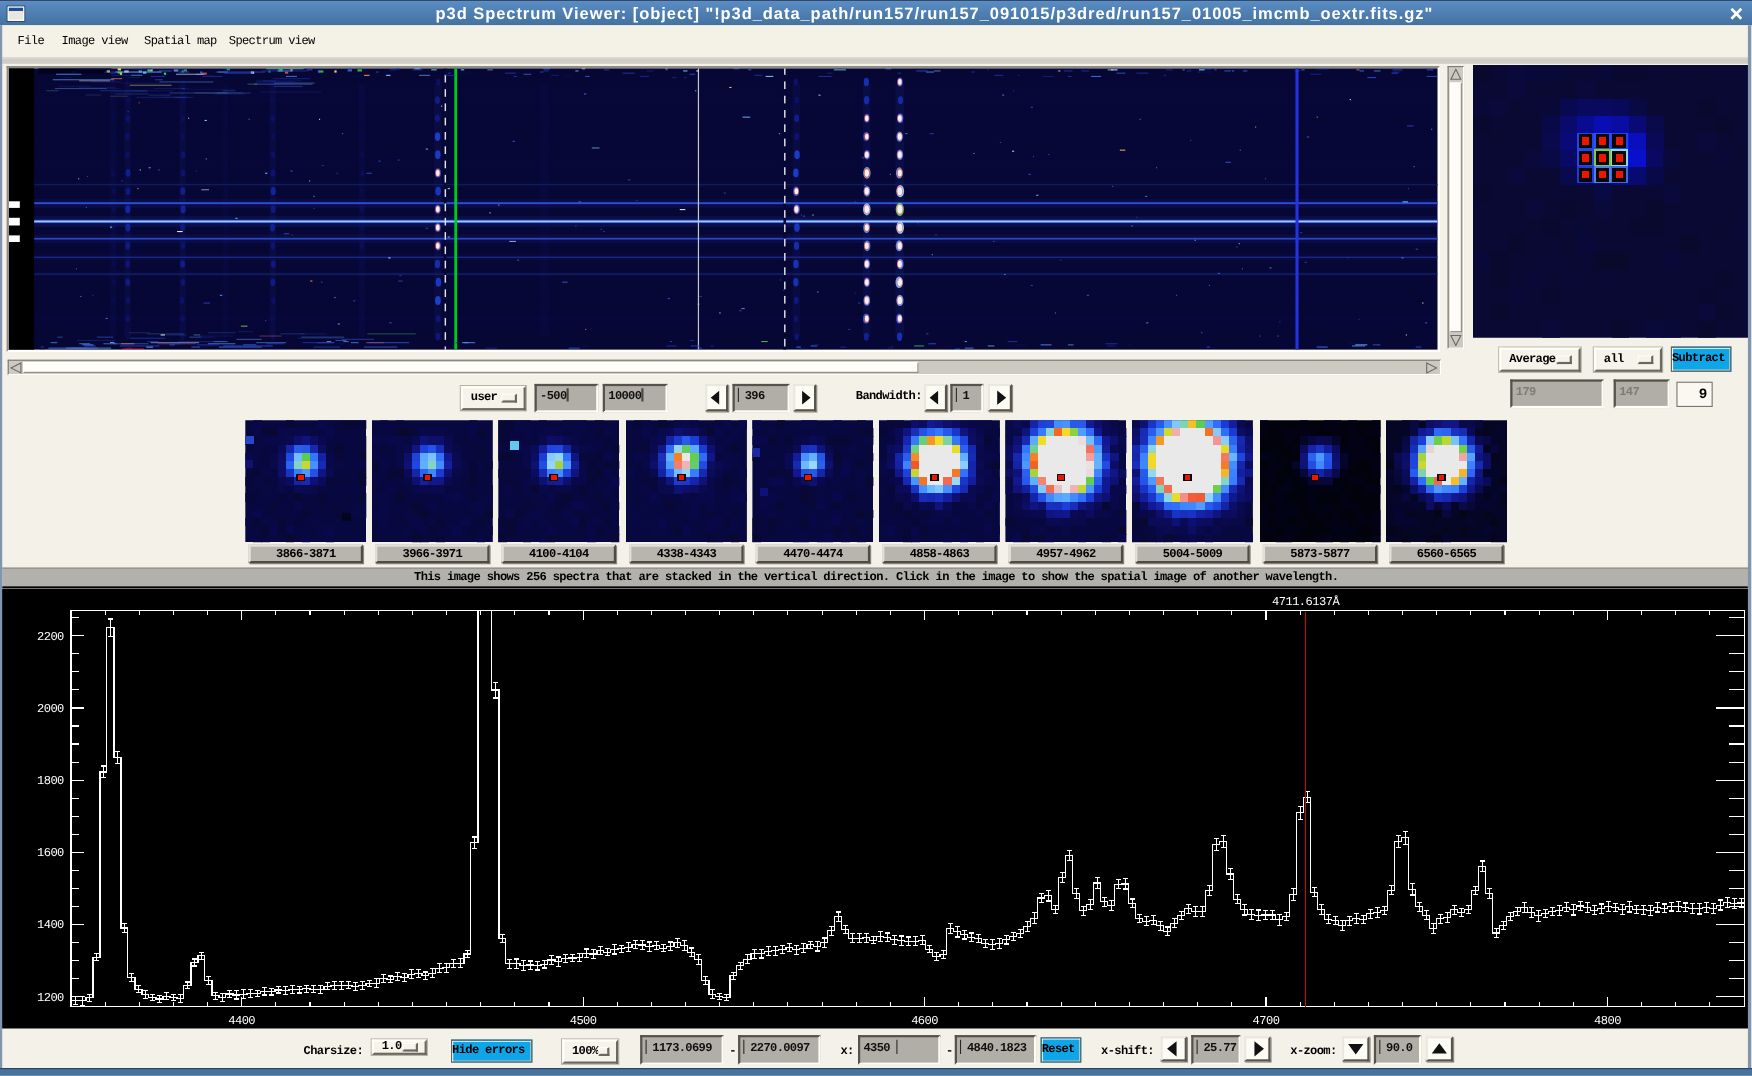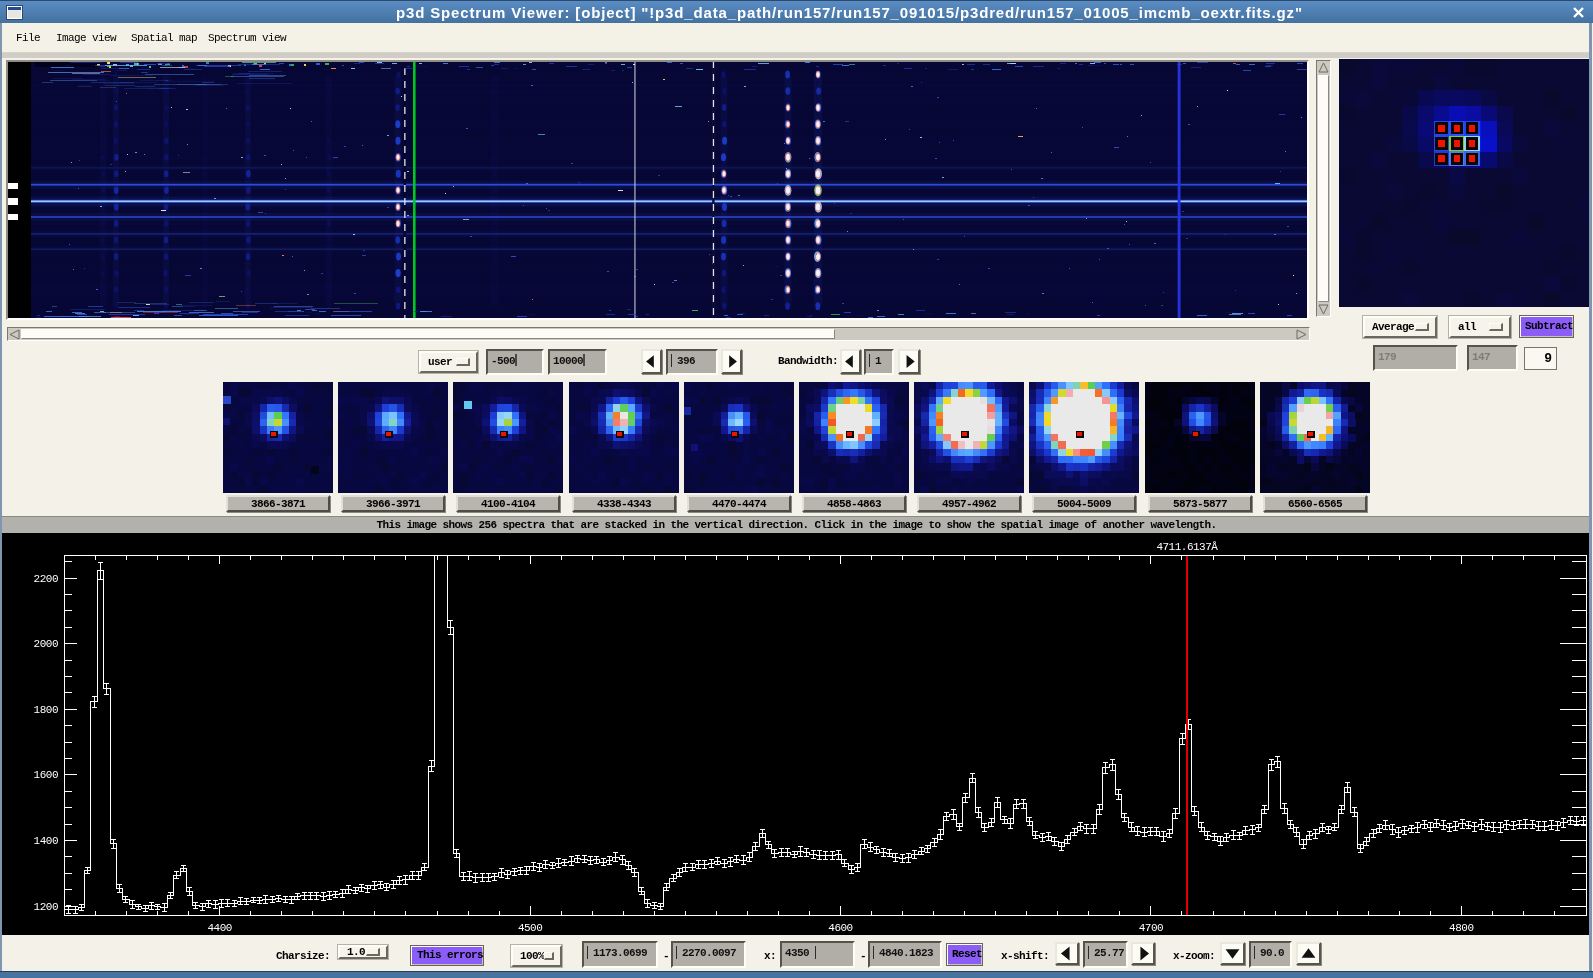--- a/index.html
+++ b/index.html
@@ -6,21 +6,21 @@
 .abs{position:absolute}
 #title{position:absolute;left:0;top:0;width:1593px;height:23px;background:linear-gradient(#5a8cc4,#44729f);border-top:1px solid #2c4a6b}
 #title .txt{position:absolute;left:396px;top:3px;color:#fff;font:bold 15px "Liberation Sans",sans-serif;letter-spacing:0.85px;white-space:nowrap}
 #menubar{position:absolute;left:2px;top:23px;width:1589px;height:30px;background:#f4f1e6;border-bottom:1px solid #d6d4ca}
 #menubar span{position:absolute;top:9px;font-size:11px;font-weight:normal;color:#000;letter-spacing:-0.6px}
 .fld{position:absolute;background:#b0aea6;border-top:2px solid #55534b;border-left:2px solid #55534b;border-bottom:2px solid #fffdf5;border-right:2px solid #fffdf5;font-size:11px;font-weight:bold;letter-spacing:-0.6px;color:#111;line-height:21px;white-space:nowrap;overflow:hidden}
 .cur{display:inline-block;width:2px;height:12px;background:#4a4842;vertical-align:-2px;margin-right:1px}
 .abtn{position:absolute;background:#fdfcf4;border-top:2px solid #e9e7df;border-left:2px solid #e9e7df;border-bottom:2px solid #57554d;border-right:2px solid #57554d;box-shadow:1px 1px 0 #8a887f;display:flex;align-items:center;justify-content:center}
 .opt{position:absolute;background:#f6f4ea;border-top:2px solid #fffef6;border-left:2px solid #fffef6;border-bottom:2px solid #6a685f;border-right:2px solid #6a685f;box-shadow:0 0 0 1px #b5b3a9;font-size:11px;font-weight:bold;letter-spacing:-0.6px;display:flex;align-items:center;justify-content:space-between;padding:0 6px 0 7px}
 .opt .bar{display:inline-block;width:14px;height:8px;margin-bottom:1px;background:#f6f4ea;border-top:1px solid #fffef6;border-left:1px solid #fffef6;border-bottom:2px solid #6a685f;border-right:2px solid #6a685f}
-.pbtn{position:absolute;background:#8b5cf6;border:1px solid #66645c;box-shadow:inset 1px 1px 0 #fff,inset -1px -1px 0 #c6c4ba;font-size:11px;font-weight:bold;letter-spacing:-0.6px;text-align:right;color:#000;white-space:nowrap}
+.pbtn{position:absolute;background:#0ea5e9;border:1px solid #66645c;box-shadow:inset 1px 1px 0 #fff,inset -1px -1px 0 #c6c4ba;font-size:11px;font-weight:bold;letter-spacing:-0.6px;text-align:left;color:#000;white-space:nowrap}
 .gbtn{position:absolute;background:#b7b5ad;border-top:2px solid #e2e0d8;border-left:2px solid #e2e0d8;border-bottom:2px solid #4e4c44;border-right:2px solid #4e4c44;box-shadow:1px 1px 0 #8a887f;font-size:11px;font-weight:bold;letter-spacing:-0.6px;text-align:center;color:#000}
 .lbl{position:absolute;font-size:11px;font-weight:bold;letter-spacing:-0.6px;color:#000;white-space:nowrap}
 #infobar{position:absolute;left:2px;top:516px;width:1589px;height:17px;background:#b3b1ab;border-top:1px solid #8b8983;font-size:11px;font-weight:bold;letter-spacing:-0.6px;text-align:center;line-height:16px;color:#000}
 .trough{position:absolute;background:#ccc9c1;border-top:1px solid #7b796f;border-left:1px solid #7b796f;border-bottom:1px solid #fff;border-right:1px solid #fff}
 .sthumb{position:absolute;background:#fdfcf6;border:1px solid #8a887f;border-top-color:#fff;border-left-color:#fff}
 .sarr{position:absolute;display:flex;align-items:center;justify-content:center}
 #winborder{position:absolute;left:0;top:971px;width:1593px;height:7px;background:#49739f;border-top:1px solid #23405e}
 .vline{position:absolute;width:2px;background:#8096b0}
 </style></head><body>
 <div id="root">
@@ -2581,21 +2581,21 @@
         <text x="219.7" y="396" fill="#fff" font-size="11" text-anchor="middle" font-family="Liberation Mono, monospace" letter-spacing="-0.5">4400</text>
         <text x="530.1" y="396" fill="#fff" font-size="11" text-anchor="middle" font-family="Liberation Mono, monospace" letter-spacing="-0.5">4500</text>
         <text x="840.5" y="396" fill="#fff" font-size="11" text-anchor="middle" font-family="Liberation Mono, monospace" letter-spacing="-0.5">4600</text>
         <text x="1150.9" y="396" fill="#fff" font-size="11" text-anchor="middle" font-family="Liberation Mono, monospace" letter-spacing="-0.5">4700</text>
         <text x="1461.3" y="396" fill="#fff" font-size="11" text-anchor="middle" font-family="Liberation Mono, monospace" letter-spacing="-0.5">4800</text>
         <rect x="1186.1" y="21.0" width="1.6" height="359.0" fill="#e00000"></rect>
         <text x="1186.9" y="15" fill="#fff" font-size="11" text-anchor="middle" font-family="Liberation Mono, monospace" letter-spacing="-0.5">4711.6137Å</text>
       </svg></div><div class="lbl" style="left:276px;top:950px">Charsize:</div><div class="opt" style="left:338px;top:945px;width:50px;height:14px">
       <span>1.0</span>
       <span class="bar"></span>
-    </div><div class="pbtn" style="left:410px;top:945px;width:74px;height:21px;line-height:19px">This errors</div><div class="opt" style="left:511px;top:945px;width:51px;height:22px">
+    </div><div class="pbtn" style="left:410px;top:945px;width:74px;height:21px;line-height:19px">Hide errors</div><div class="opt" style="left:511px;top:945px;width:51px;height:22px">
       <span>100%</span>
       <span class="bar"></span>
     </div><div class="fld" style="left:582px;top:941px;width:76px;height:27px;padding-left:3px;color:#111">▏1173.0699</div><div class="lbl" style="left:663px;top:950px">-</div><div class="fld" style="left:671px;top:941px;width:75px;height:27px;padding-left:3px;color:#111">▏2270.0097</div><div class="lbl" style="left:764px;top:950px">x:</div><div class="fld" style="left:780px;top:941px;width:75px;height:27px;padding-left:3px;color:#111">4350▕</div><div class="lbl" style="left:860px;top:950px">-</div><div class="fld" style="left:868px;top:941px;width:74px;height:27px;padding-left:3px;color:#111">▏4840.1823</div><div class="pbtn" style="left:946px;top:943px;width:37px;height:23px;line-height:21px">Reset</div><div class="lbl" style="left:1001px;top:950px">x-shift:</div><div class="abtn" style="left:1055px;top:942px;width:24px;height:23px">
       <svg width="20" height="19" viewBox="0 0 22 22">
         <polygon points="14,3 4,11 14,19" fill="#111"></polygon>
       </svg>
     </div><div class="fld" style="left:1083px;top:941px;width:45px;height:27px;padding-left:3px;color:#111">▏25.77</div><div class="abtn" style="left:1131px;top:942px;width:24px;height:23px">
       <svg width="20" height="19" viewBox="0 0 22 22">
         <polygon points="8,3 18,11 8,19" fill="#111"></polygon>
       </svg>

